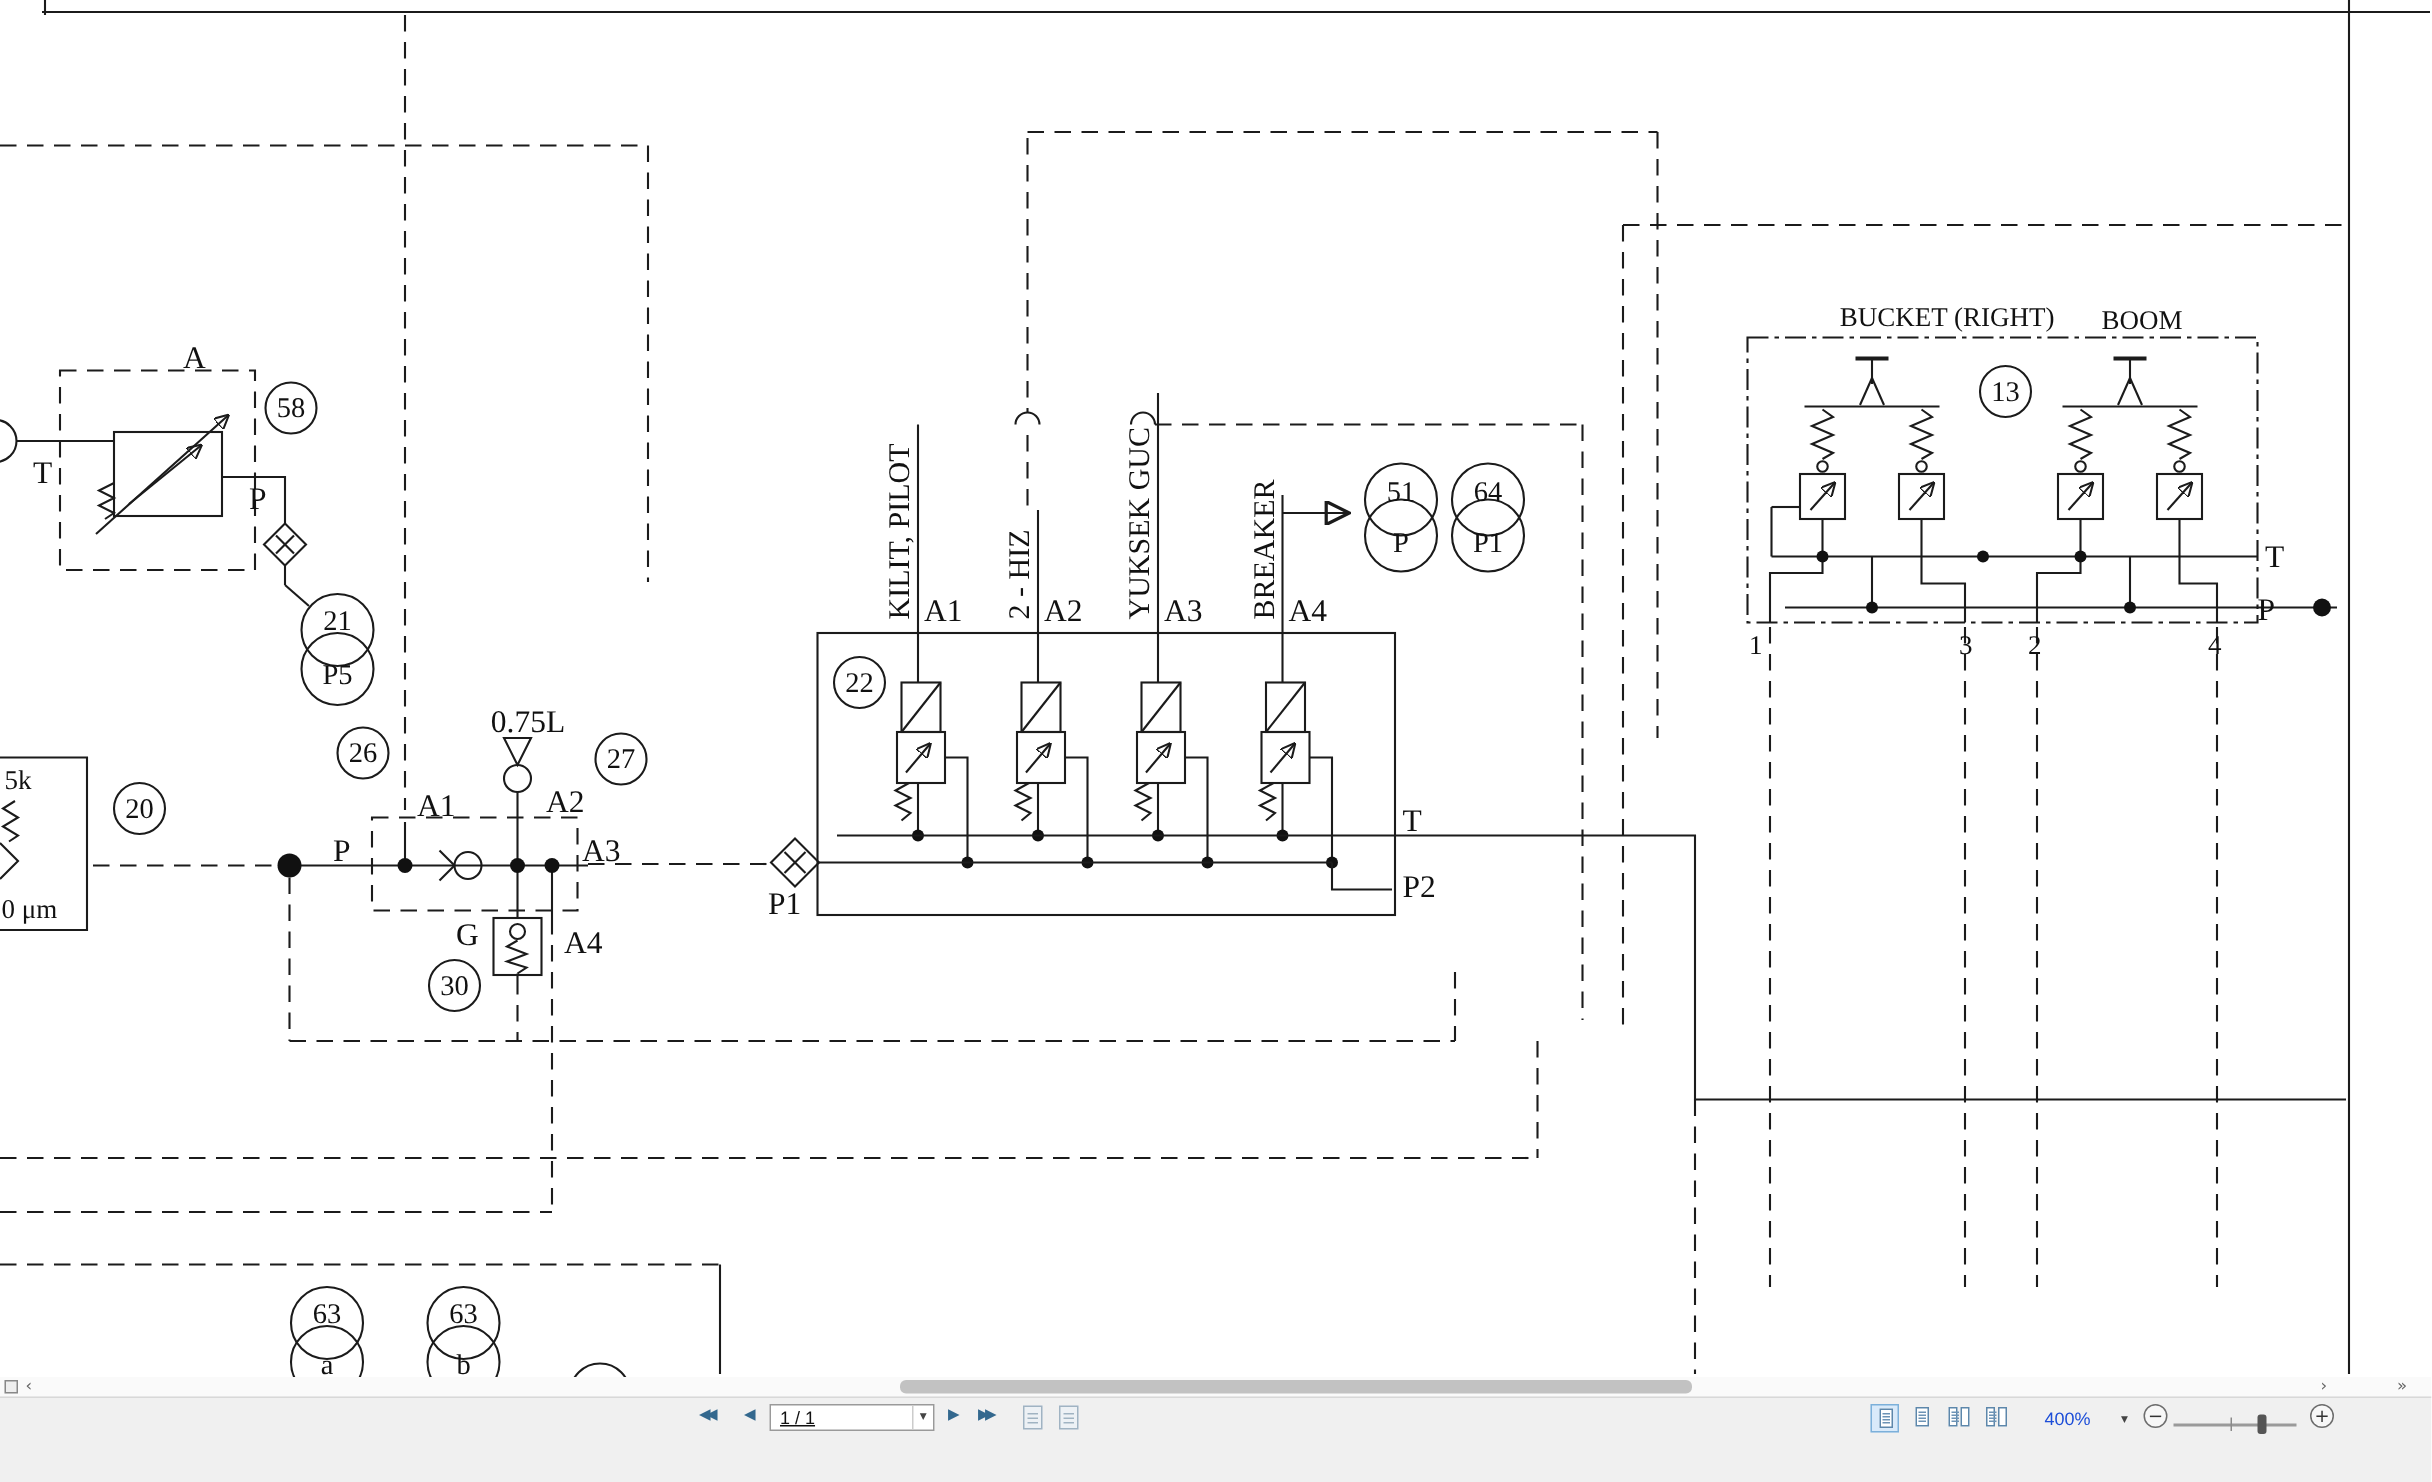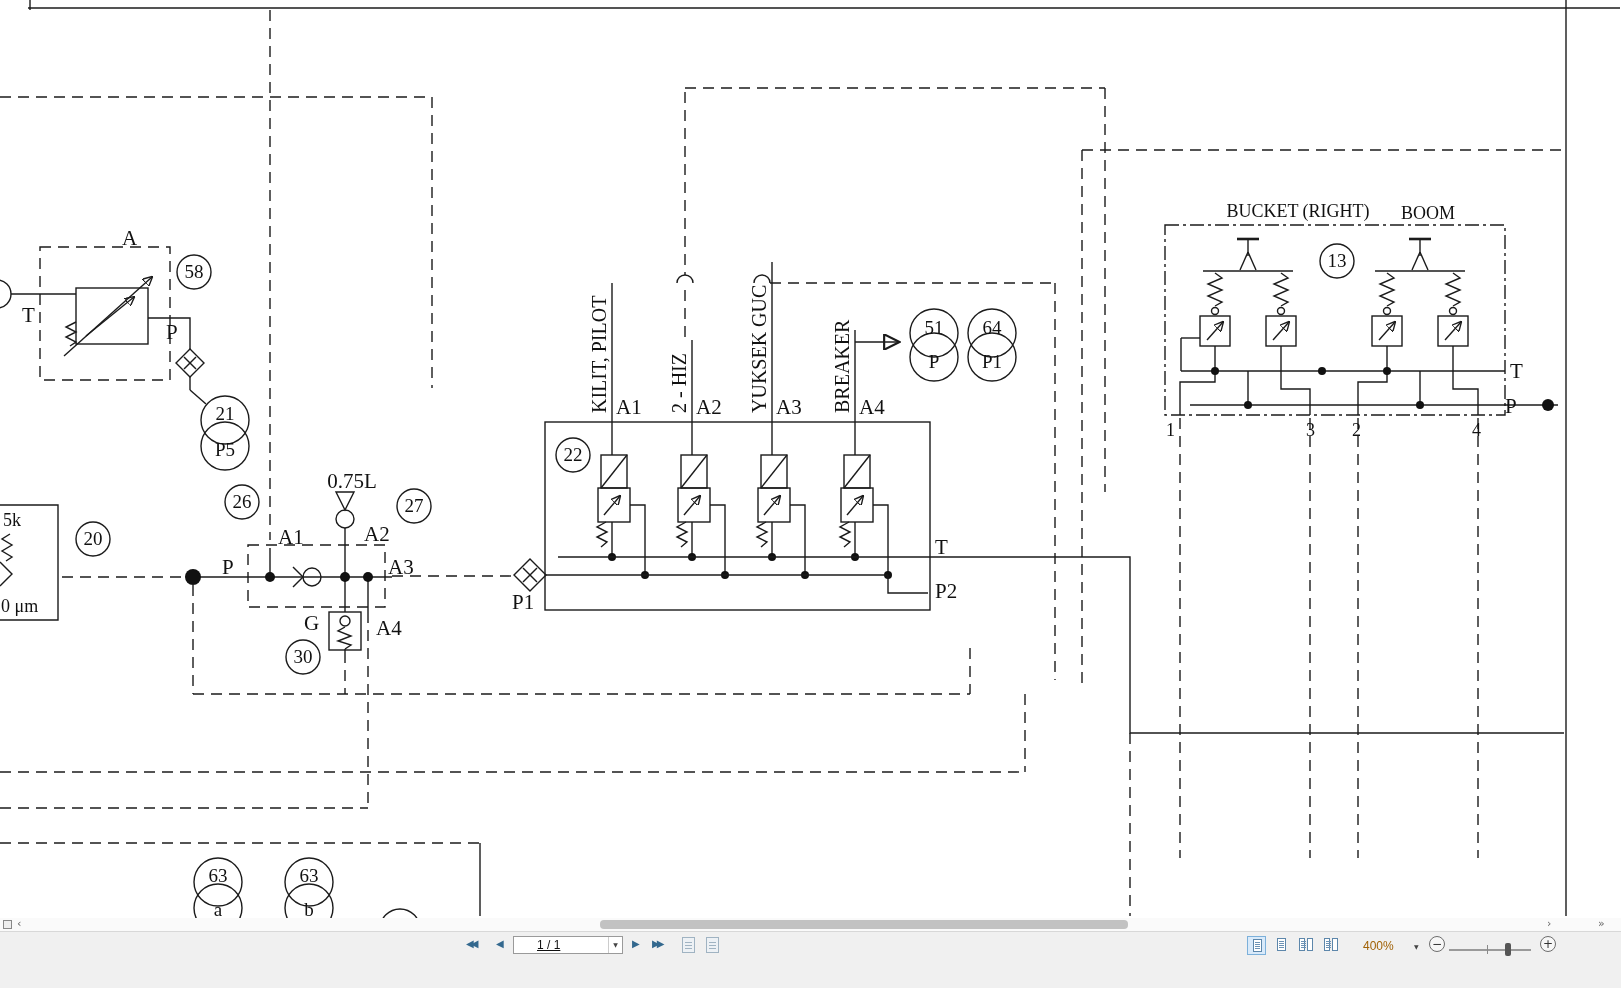--- a/index.html
+++ b/index.html
@@ -31,35 +31,35 @@
   .cornerbox { position:absolute; left:3px; top:2px; width:9px; height:9px; border:1px solid #888; background:#eee; }
 
   
   .toolbar { position:absolute; left:0; top:931px; width:1621px; height:57px;
              background:#f0f0f0; border-top:1px solid #d8d8d8; }
   .tb { position:absolute; top:6px; background:none; border:none; padding:0; cursor:pointer;
         color:#33688e; font-size:10px; font-family:"DejaVu Sans",sans-serif; }
   .tb.dbl { letter-spacing:-3px; }
   .pagebox { position:absolute; left:513px; top:4px; width:110px; height:18px; background:#fff;
              border:1px solid #9a9a9a; display:flex; align-items:center; font-size:12px; color:#111; }
-  .pagebox .val { padding-left:23px;text-decoration:underline; }
+  .pagebox .val { padding-left:6px;text-decoration:underline; }
   .pagebox .caret { margin-left:auto; width:14px; text-align:center; font-size:6px; color:#444;
                     border-left:1px solid #ccc; line-height:16px; font-family:"DejaVu Sans",sans-serif; }
   .vicon { position:absolute; top:5px; width:13px; height:16px; border:1px solid #93a9bb;
            background:#edf2f7; opacity:.85; }
   .vicon::after { content:""; position:absolute; left:2px; top:4px; width:7px; height:1px;
                   background:#93a9bb; box-shadow:0 3px 0 #93a9bb, 0 6px 0 #93a9bb; }
   .pgmode { position:absolute; top:4px; width:19px; height:19px; }
   .pgmode.active { border:1px solid #7cb0da; background:#d9eafa; }
   .pgmode .p1 { position:absolute; left:5px; top:2px; width:9px; height:13px; background:#fff; border:1px solid #5d87ab; }
   .pgmode .p1::after { content:""; position:absolute; left:1px; top:2px; width:5px; height:1px;
                        background:#6d93b5; box-shadow:0 2px 0 #6d93b5, 0 4px 0 #6d93b5, 0 6px 0 #6d93b5; }
   .pgmode.two .p1 { left:2px; width:6px; }
   .pgmode.two .p2 { position:absolute; left:10px; top:2px; width:6px; height:13px; background:#fff; border:1px solid #5d87ab; }
-  .zoomtext { position:absolute; left:1363px; top:7px; font-size:12px; color:#a16207; }
+  .zoomtext { position:absolute; left:1363px; top:7px; font-size:12px; color:#1d4ed8; }
   .zcaret { position:absolute; left:1414px; top:11px; font-size:6px; color:#444; font-family:"DejaVu Sans",sans-serif; }
   .zbtn { position:absolute; top:4px; width:16px; height:16px; border:1px solid #6d6d6d; border-radius:50%;
           background:#f7f7f7; color:#333; font-size:12px; line-height:13px; text-align:center; padding:0;
           font-family:"DejaVu Sans",sans-serif; cursor:pointer; }
   .slider { position:absolute; left:1449px; top:16px; width:82px; height:4px; }
   .slider .track { position:absolute; left:0; top:1px; width:82px; height:2px; background:#9a9a9a; }
   .slider .tick  { position:absolute; left:38px; top:-3px; width:1px; height:9px; background:#8a8a8a; }
   .slider .sthumb{ position:absolute; left:56px; top:-5px; width:6px; height:13px; background:#555; border-radius:2px; }
 </style>
 </head>

